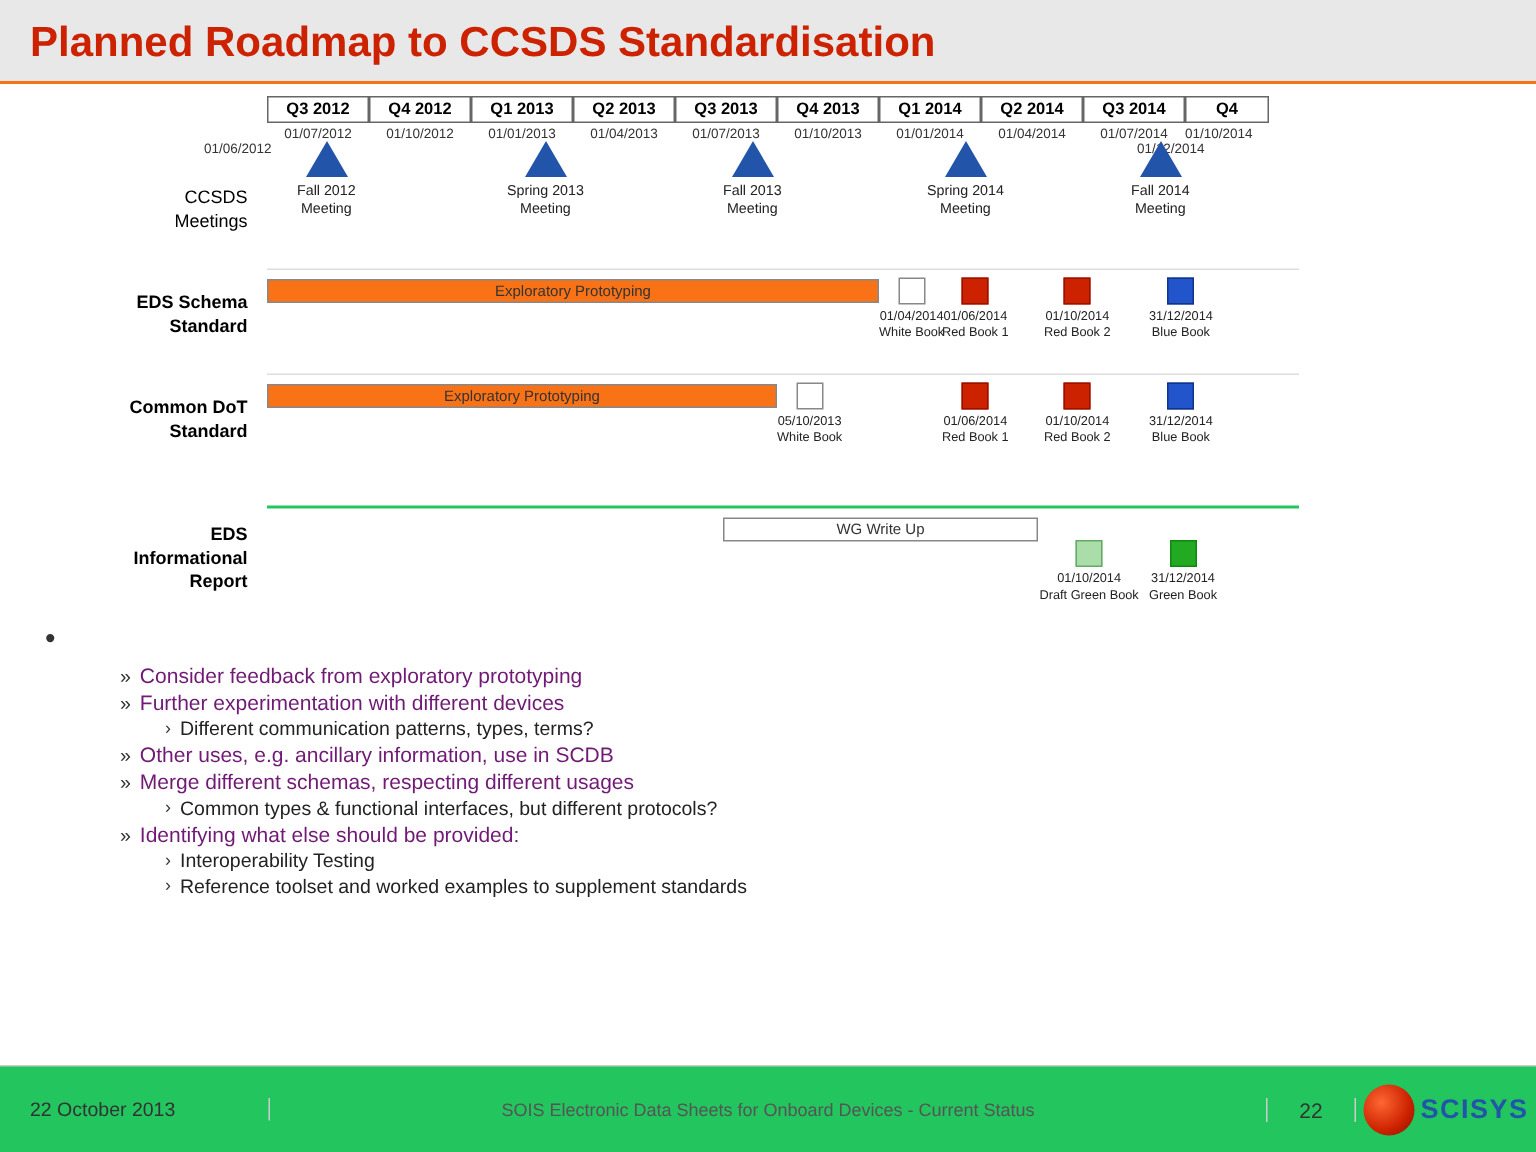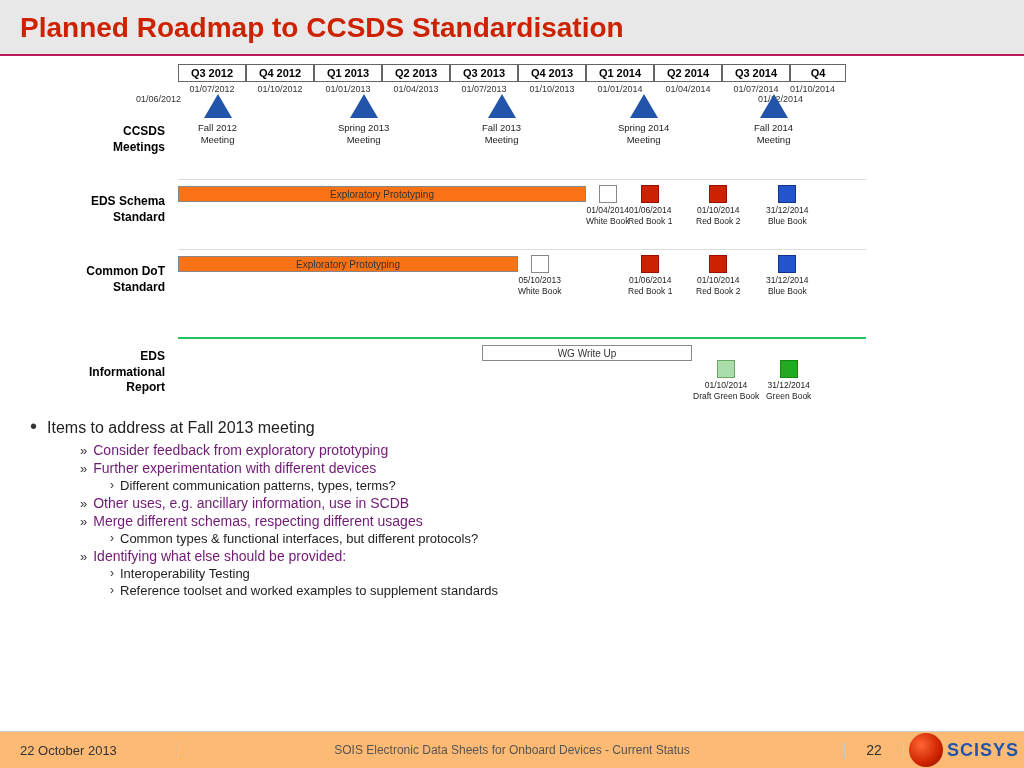--- a/index.html
+++ b/index.html
@@ -1,21 +1,21 @@
 <!DOCTYPE html>
 <html><head>
   <meta charset="utf-8">
   <style>
     * { margin: 0; padding: 0; box-sizing: border-box; }
     body { width: 1024px; height: 768px; font-family: Arial, sans-serif; background: #fff; overflow: hidden; position: relative; }
 
     .slide { width: 1024px; height: 768px; background: #fff; position: relative; }
 
     
-    .header { background: #e8e8e8; padding: 12px 20px 10px 20px; border-bottom: 2px solid #be185d; }
+    .header { background: #e8e8e8; padding: 12px 20px 10px 20px; border-bottom: 2px solid #f97316; }
     .header h1 { color: #cc2200; font-size: 28px; font-weight: bold; }
 
     
     .main-content { padding: 0 20px; }
 
     
     .timeline-section { margin-top: 8px; position: relative; }
 
     
     .quarter-row { display: flex; align-items: center; margin-left: 158px; }
@@ -67,21 +67,21 @@
     .sub-list { margin-left: 50px; }
     .sub-item { display: flex; align-items: flex-start; margin-bottom: 2px; }
     .sub-arrow { font-size: 13px; margin-right: 6px; color: #333; margin-top: 1px; }
     .sub-text { font-size: 14px; color: #701a75; }
     .sub-sub-list { margin-left: 30px; }
     .sub-sub-item { display: flex; align-items: flex-start; margin-bottom: 2px; }
     .sub-sub-arrow { font-size: 12px; margin-right: 6px; color: #333; }
     .sub-sub-text { font-size: 13px; color: #222; }
 
     
-    .footer { position: absolute; bottom: 0; left: 0; right: 0; height: 37px; background: #fdba74; border-top: 1px solid #ccc; display: flex; align-items: center; }
+    .footer { position: absolute; bottom: 0; left: 0; right: 0; height: 58px; background: #22c55e; border-top: 1px solid #ccc; display: flex; align-items: center; }
     .footer-date { padding: 0 20px; font-size: 13px; color: #333; width: 180px; border-right: 1px solid #ccc; }
     .footer-title { flex: 1; text-align: center; font-size: 12px; color: #555; }
     .footer-page { width: 60px; text-align: center; font-size: 14px; color: #333; border-left: 1px solid #ccc; border-right: 1px solid #ccc; }
     .footer-logo { width: 120px; display: flex; align-items: center; justify-content: center; padding: 0 10px; }
 
     
     .scisys-logo { display: flex; align-items: center; text-align: center; }
     .scisys-sphere { width: 34px; height: 34px; border-radius: 50%; background: radial-gradient(circle at 35% 35%, #ff6633, #cc2200 60%, #881100); margin-right: 4px; }
     .scisys-name { font-size: 18px; font-weight: bold; color: #2255aa; letter-spacing: 1px; }
   </style>
@@ -119,21 +119,21 @@
         <div class="date-label">01/07/2013</div>
         <div class="date-label">01/10/2013</div>
         <div class="date-label">01/01/2014</div>
         <div class="date-label">01/04/2014</div>
         <div class="date-label">01/07/2014</div>
         <div class="date-label-last">01/10/2014</div>
       </div>
 
       <div style="position:relative; margin-left:158px; width:688px;">
 
-        <div style="position:absolute; left:-158px; top:30px; font-size:12px; font-weight:bold; text-align:right; width:145px; line-height:1.3;">CCSDS<br>Meetings</div>
+        <div style="position:absolute; left:-158px; top:30px; font-size:12px; font-weight:normal; text-align:right; width:145px; line-height:1.3;">CCSDS<br>Meetings</div>
 
         <div style="position:relative; height:85px;">
 
           <div style="position:absolute; left:-42px; top:0; font-size:9px; color:#333;">01/06/2012</div>
 
           <div style="position:absolute; left:580px; top:0; font-size:9px; color:#333;">01/12/2014</div>
 
           <div class="triangle-marker" style="left:20px;">
             <div class="triangle-up"></div>
             <div class="marker-label">Fall 2012<br>Meeting</div>
@@ -233,21 +233,20 @@
             <div class="book-label">31/12/2014<br>Green Book</div>
           </div>
         </div>
 
       </div>
     </div>
 
     <div class="bullets-section">
       <div class="bullet-main">
         <span class="bullet-dot">•</span>
-        <span class="bullet-text">Items to address at Fall 2013 meeting</span>
       </div>
       <div class="sub-list">
 
         <div class="sub-item">
           <span class="sub-arrow">»</span>
           <span class="sub-text">Consider feedback from exploratory prototyping</span>
         </div>
 
         <div class="sub-item">
           <span class="sub-arrow">»</span>

